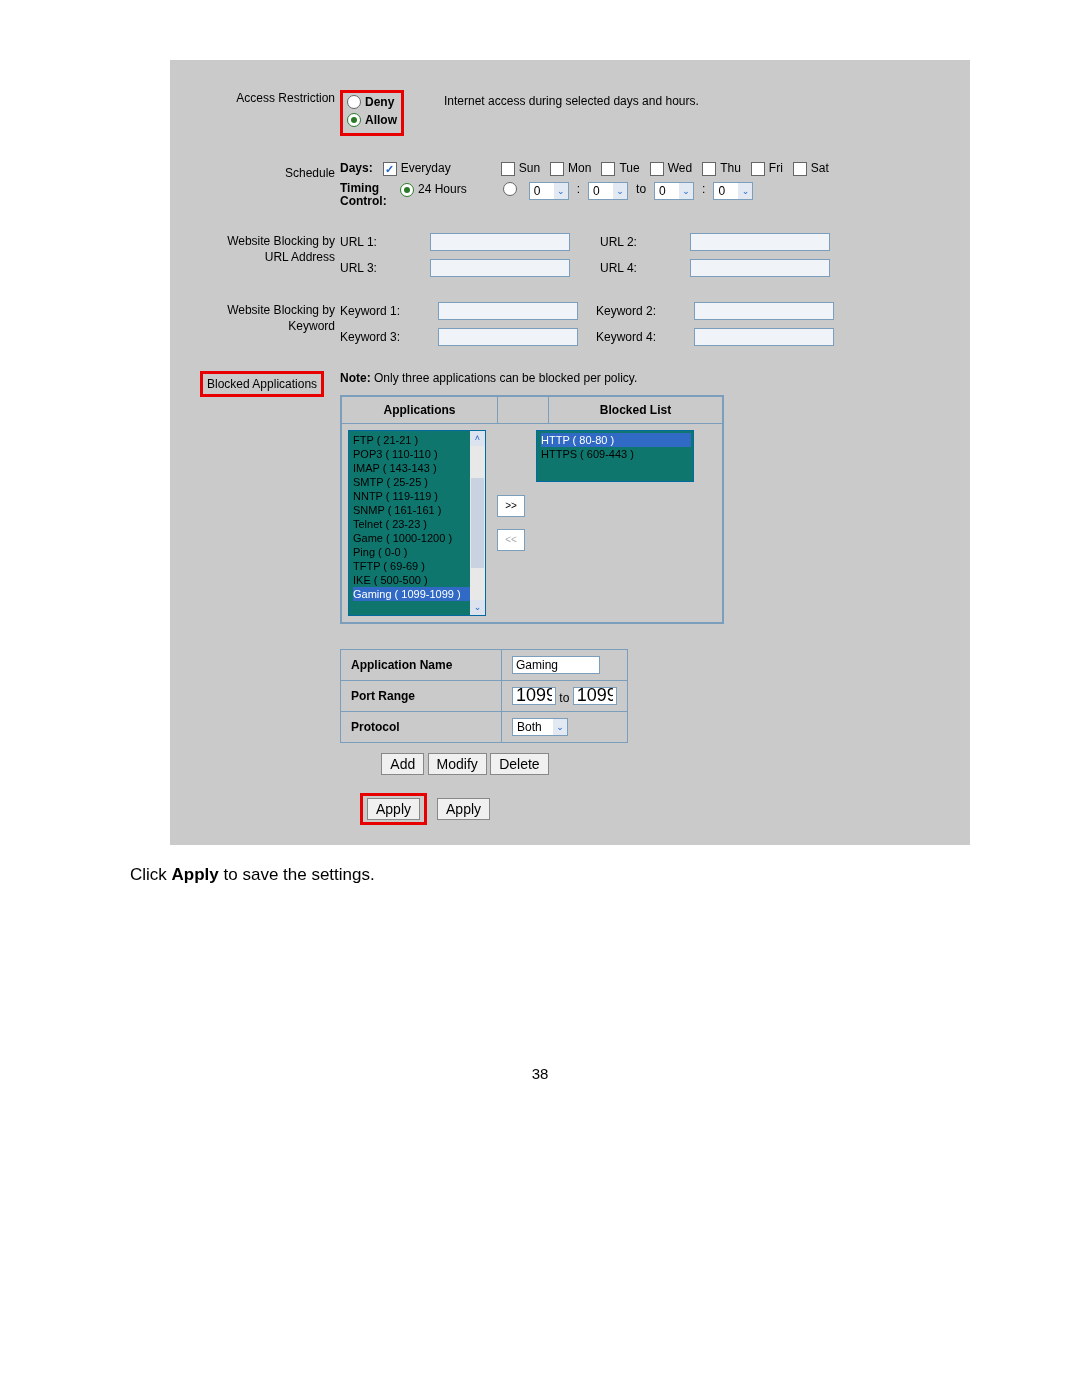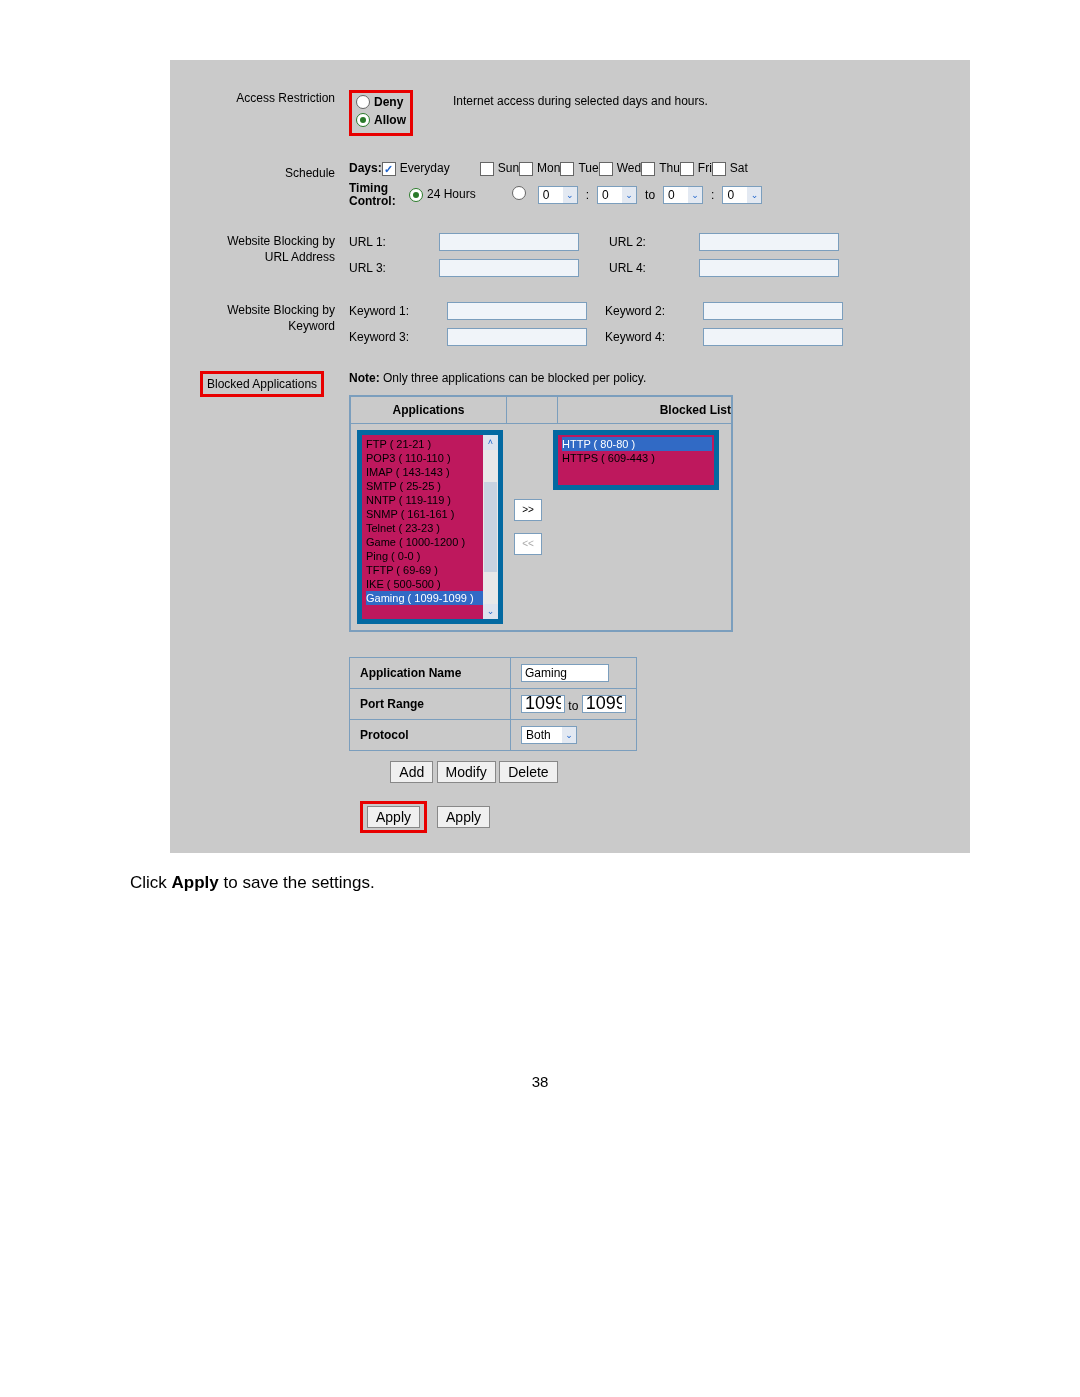--- a/index.html
+++ b/index.html
@@ -1,37 +1,37 @@
 <!DOCTYPE html>
 <html><head>
 <meta charset="utf-8">
 <style>
   body{margin:0;background:#fff;font-family:Verdana,Arial,sans-serif;font-size:12px;color:#000}
   .page{width:1080px;margin:0 auto;padding:60px 0 60px}
   .router-panel{width:740px;margin-left:170px;background:#cacaca;padding:30px 30px 20px 30px}
   .section{display:flex;margin-bottom:25px}
-  .section-label{width:135px;text-align:right;padding-right:14px;line-height:16px}
+  .section-label{width:135px;text-align:right;padding-right:5px;line-height:16px}
   .section-content{flex:1}
   .red-box{border:3px solid #e80000;padding:2px 4px;display:inline-block}
   .radio-row{display:flex;align-items:flex-end;margin-bottom:4px}
   .radio{width:12px;height:12px;border:1px solid #666;border-radius:50%;margin-right:4px;display:inline-flex;align-items:center;justify-content:center;background:#fff}
   .radio.active{border-color:#2a7a2a}
   .radio.active::after{content:'';width:6px;height:6px;border-radius:50%;background:#2a7a2a}
   .chk{width:12px;height:12px;border:1px solid #666;background:#fff;margin-right:4px;display:inline-flex;align-items:center;justify-content:center;vertical-align:middle}
   .chk.active::after{content:'\2713';color:#2266cc;font-size:11px;font-weight:bold;line-height:10px}
   .bold{font-weight:700}
   .inline{display:inline-block;vertical-align:middle}
   .txt-input{border:1px solid #7b9ebd;background:#f0f4f9;height:18px;width:140px;padding:1px 3px;box-sizing:border-box}
   .mini-select{border:1px solid #7b9ebd;background:#fff;height:18px;width:40px;display:inline-flex;align-items:center;justify-content:space-between;padding:0 0 0 4px;box-sizing:border-box}
   .mini-select .caret{width:14px;height:16px;background:#e3e9f2;display:flex;align-items:center;justify-content:center;color:#2266cc;font-size:9px}
   .url-grid{display:grid;grid-template-columns:60px 140px 60px 140px;row-gap:8px;column-gap:30px;align-items:center}
   .kw-grid{display:grid;grid-template-columns:80px 140px 80px 140px;row-gap:8px;column-gap:18px;align-items:center}
   .app-table{border:2px solid #7b9ebd;width:380px}
   .app-row{display:flex}
-  .listbox{border:5px solid #0369a1;background:#be185d;padding:2px 2px 2px 4px;width:130px;height:180px;font-size:11px;line-height:14px;overflow:hidden;position:relative}
+  .listbox{border:1px solid #0369a1;background:#0f766e;padding:2px 2px 2px 4px;width:130px;height:180px;font-size:11px;line-height:14px;overflow:hidden;position:relative}
   .listbox .item{white-space:nowrap}
   .listbox .item.sel{background:#316ac5;color:#fff}
   .scroll-track{position:absolute;right:0;top:0;bottom:0;width:15px;background:#e8e8e8;display:flex;flex-direction:column;justify-content:space-between;align-items:center}
   .scroll-btn{width:15px;height:15px;background:#dde3ee;display:flex;align-items:center;justify-content:center;color:#2266cc;font-size:9px}
   .scroll-thumb{width:13px;height:90px;background:#c8d2e0;margin:1px}
   .arrow-btn{width:26px;height:20px;border:1px solid #7b9ebd;background:#fff;display:flex;align-items:center;justify-content:center;font-size:10px;margin:6px 0}
   .arrow-btn.disabled{color:#aaa}
   .form-table{border-collapse:collapse;margin-top:25px}
   .form-table td{border:1px solid #7b9ebd;padding:6px 10px;font-size:12px;vertical-align:middle}
   .form-table .hdr{font-weight:700;background:#cacaca}
@@ -64,33 +64,33 @@
             </div>
           </span>
           <span style="margin-top:4px">Internet access during selected days and hours.</span>
         </div>
       </div>
     </div>
 
     <div class="section">
       <div class="section-label" style="padding-top:4px">Schedule</div>
       <div class="section-content">
-        <div style="display:flex;align-items:center;flex-wrap:wrap">
+        <div style="display:flex;align-items:center;gap:10px;flex-wrap:wrap">
           <span class="bold">Days:</span>
           <span class="inline"><span class="chk active"></span><span>Everyday</span></span>
           <span style="width:30px"></span>
           <span class="inline"><span class="chk"></span><span>Sun</span></span>
           <span class="inline"><span class="chk"></span><span>Mon</span></span>
           <span class="inline"><span class="chk"></span><span>Tue</span></span>
           <span class="inline"><span class="chk"></span><span>Wed</span></span>
           <span class="inline"><span class="chk"></span><span>Thu</span></span>
           <span class="inline"><span class="chk"></span><span>Fri</span></span>
           <span class="inline"><span class="chk"></span><span>Sat</span></span>
         </div>
-        <div style="display:flex;align-items:center;gap:8px;margin-top:6px">
+        <div style="display:flex;align-items:flex-start;gap:8px;margin-top:6px">
           <span class="bold" style="width:52px;line-height:13px">Timing Control:</span>
           <span class="inline"><span class="radio active"></span><span>24 Hours</span></span>
           <span style="width:20px"></span>
           <span class="inline"><span class="radio"></span></span>
           <span class="mini-select">
               <span>0</span>
               <span class="caret">⌄</span>
             </span>
           <span>:</span>
           <span class="mini-select">
@@ -145,21 +145,21 @@
       </div>
       <div class="section-content">
         <div style="margin-bottom:10px">
           <span class="bold">Note:</span><span> Only three applications can be blocked per policy.</span>
         </div>
 
         <div class="app-table">
           <div class="app-row">
             <div style="width:155px;border-right:1px solid #7b9ebd;border-bottom:1px solid #7b9ebd;padding:6px 0;text-align:center" class="bold">Applications</div>
             <div style="width:50px;border-right:1px solid #7b9ebd;border-bottom:1px solid #7b9ebd"></div>
-            <div style="flex:1;border-bottom:1px solid #7b9ebd;padding:6px 0;text-align:right" class="bold">Blocked List</div>
+            <div style="flex:1;border-bottom:1px solid #7b9ebd;padding:6px 0;text-align:center" class="bold">Blocked List</div>
           </div>
           <div class="app-row" style="padding:6px">
             <div class="listbox" id="avail-list">
               <div class="item">FTP ( 21-21 )</div>
                 <div class="item">POP3 ( 110-110 )</div>
                 <div class="item">IMAP ( 143-143 )</div>
                 <div class="item">SMTP ( 25-25 )</div>
                 <div class="item">NNTP ( 119-119 )</div>
                 <div class="item">SNMP ( 161-161 )</div>
                 <div class="item">Telnet ( 23-23 )</div>

